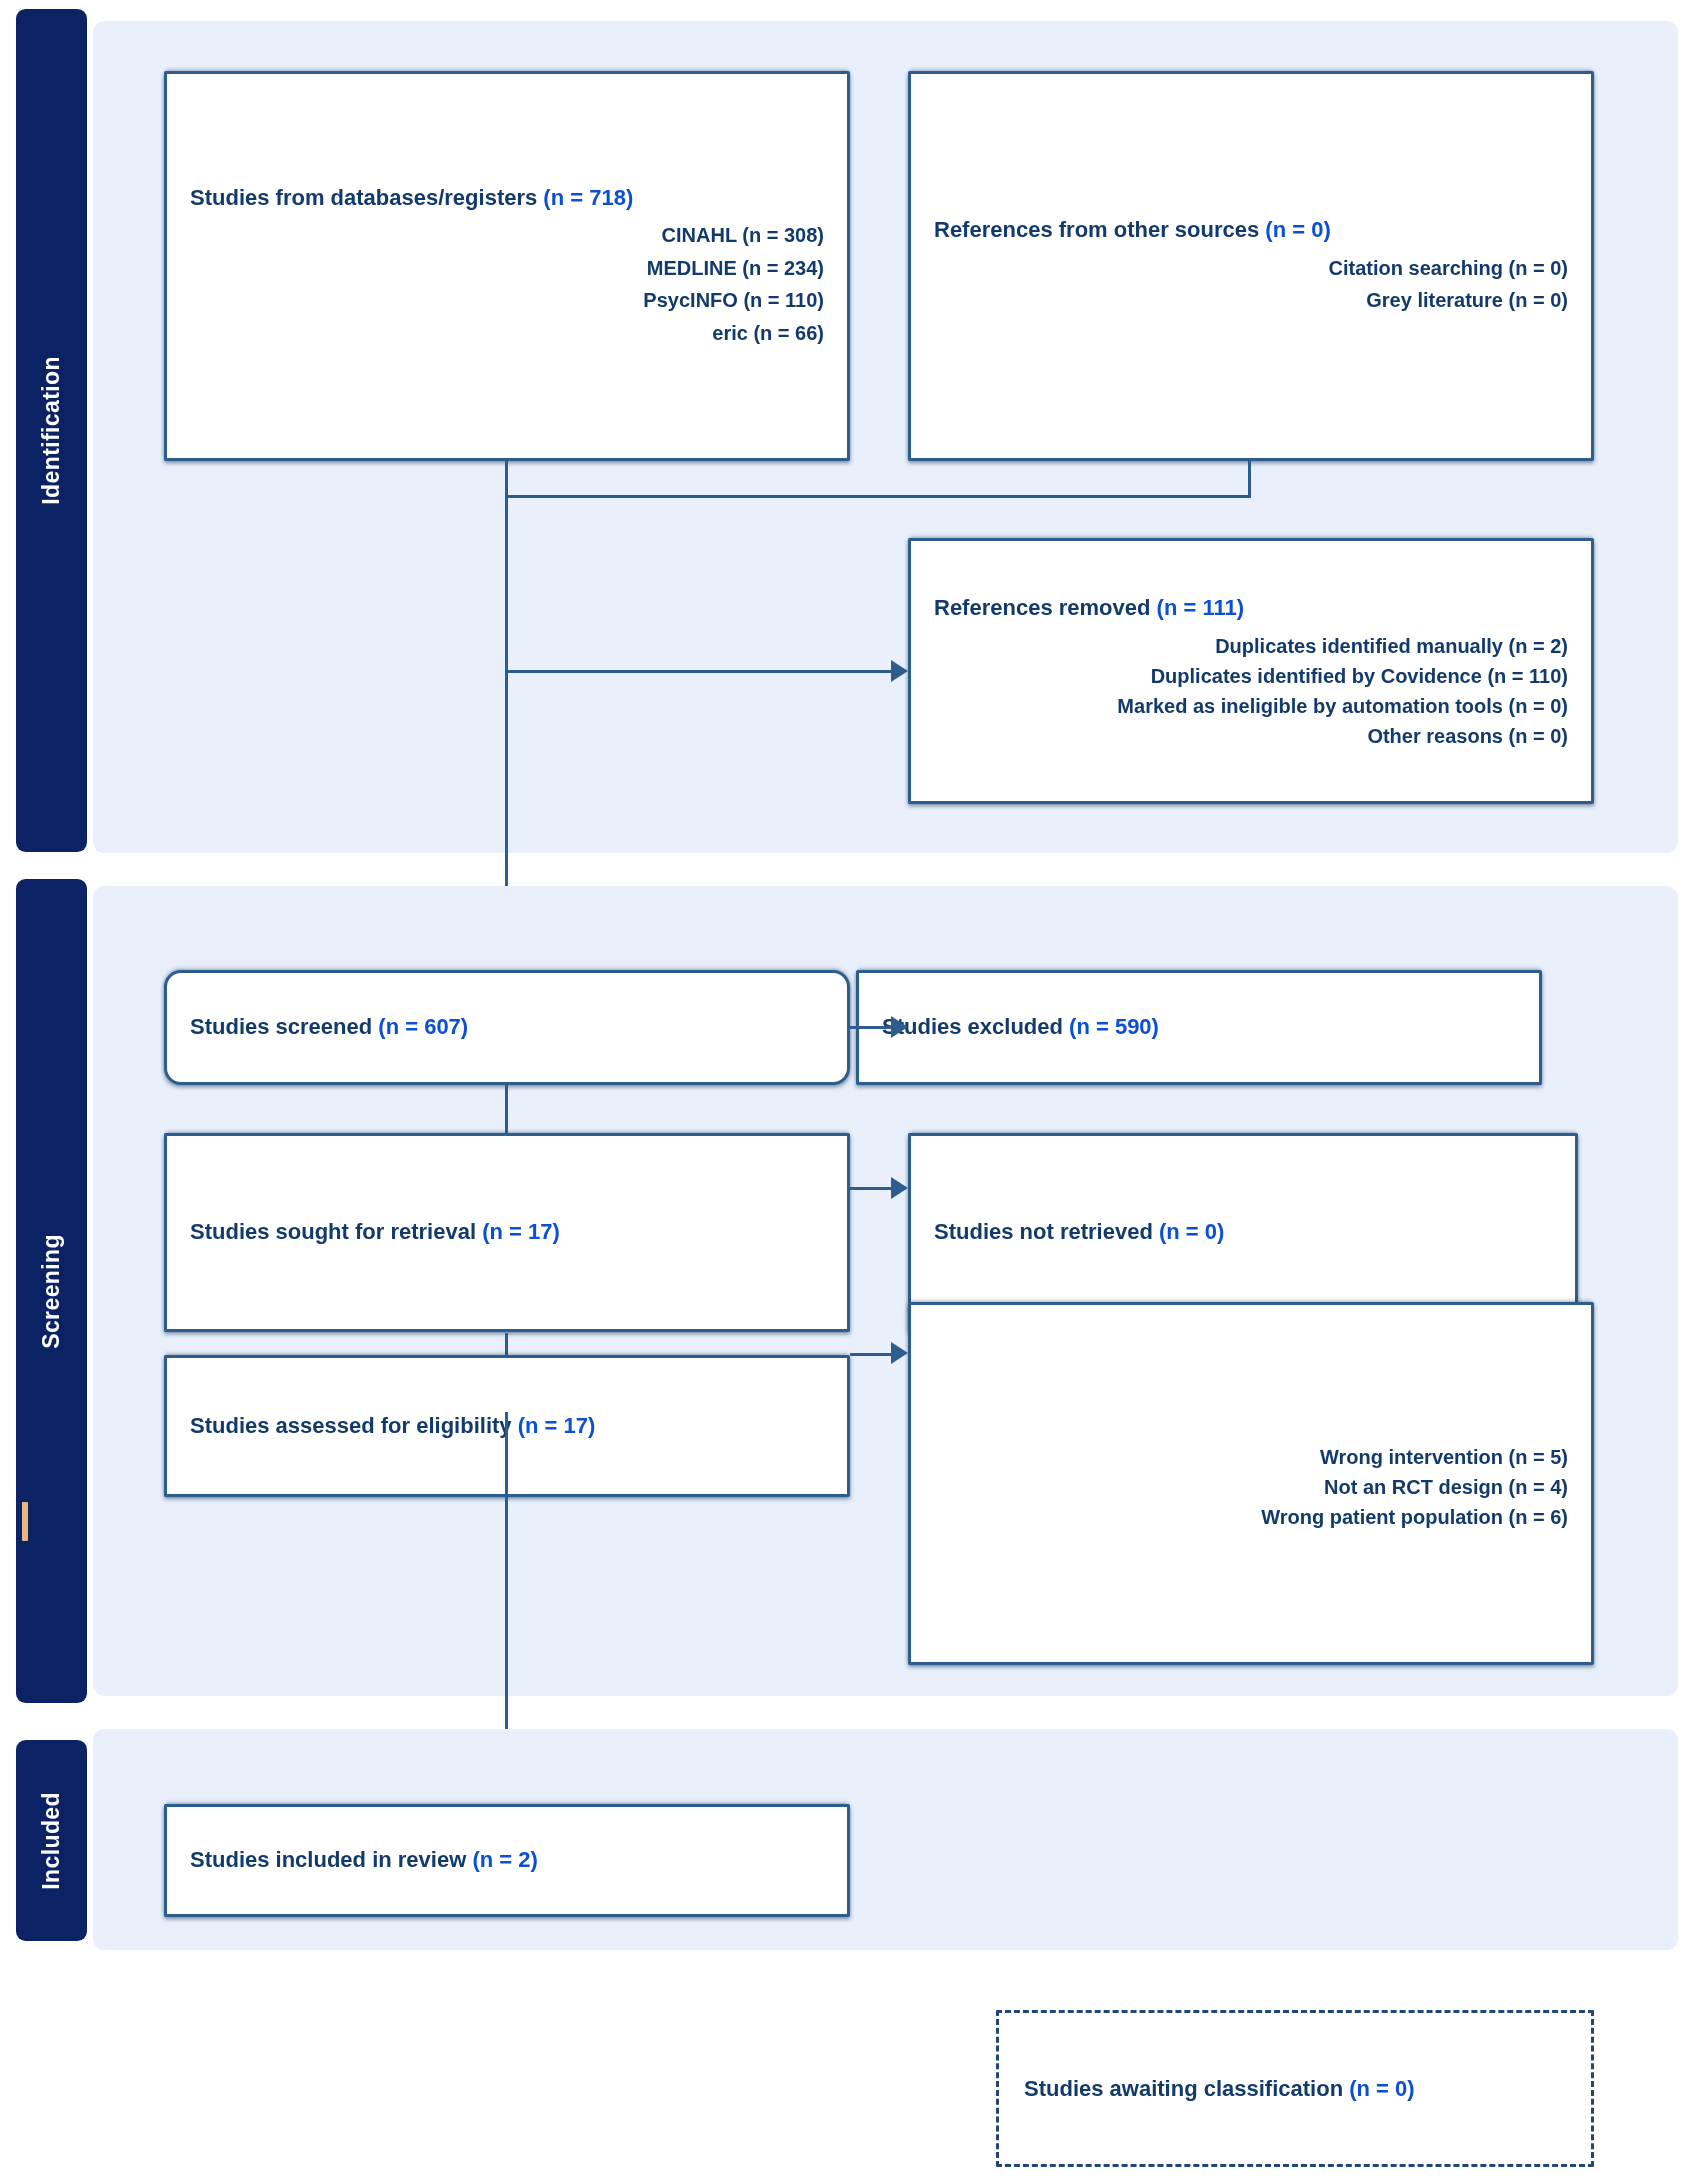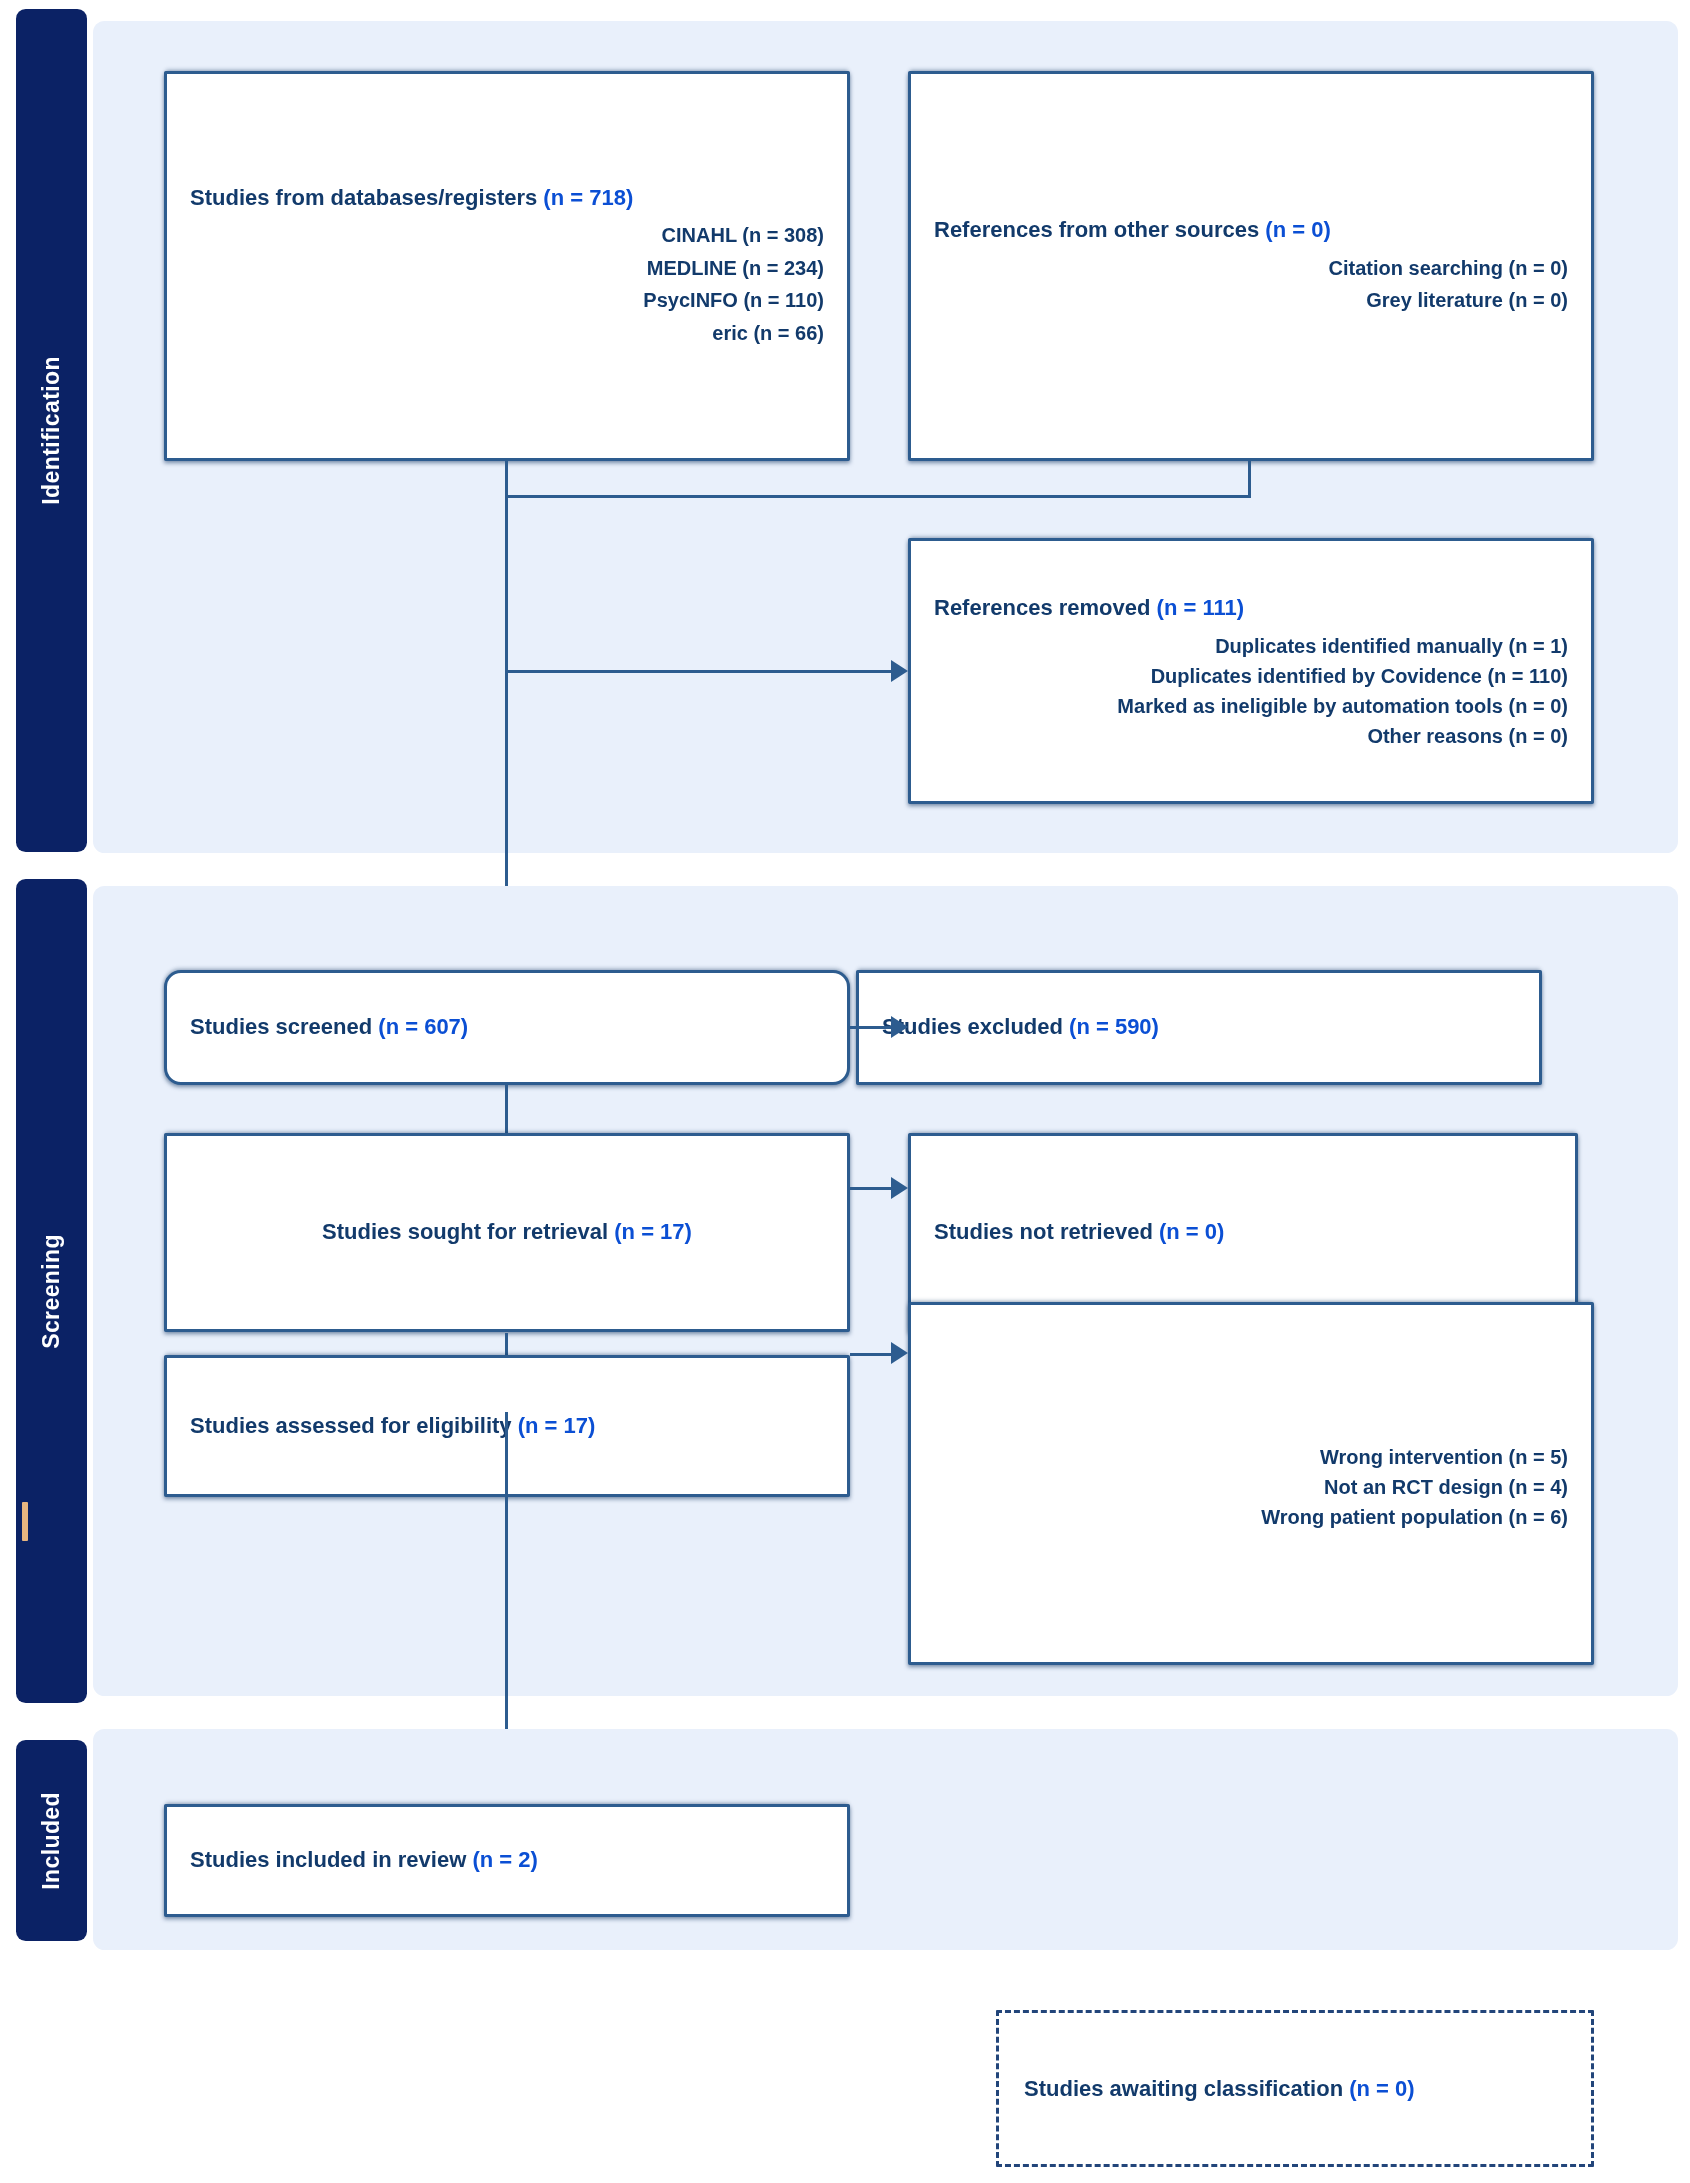--- a/index.html
+++ b/index.html
@@ -143,21 +143,21 @@
     <div class="line-main"><span>References from other sources </span><span class="count">(n = 0)</span></div>
     <ul class="sublist">
       <li>Citation searching (n = 0)</li>
       <li>Grey literature (n = 0)</li>
     </ul>
   </div>
 
   <div class="fbox tight" style="left:908px; top:538px; width:686px; height:266px;">
     <div class="line-main"><span>References removed </span><span class="count">(n = 111)</span></div>
     <ul class="sublist">
-      <li>Duplicates identified manually (n = 1)</li>
+      <li>Duplicates identified manually (n = 2)</li>
       <li>Duplicates identified by Covidence (n = 110)</li>
       <li>Marked as ineligible by automation tools (n = 0)</li>
       <li>Other reasons (n = 0)</li>
     </ul>
   </div>
 
   <div class="conn v" style="left:505px; top:460px; height:38px;"></div>
 
   <div class="conn h" style="left:505px; top:495px; width:746px;"></div>
 
@@ -183,21 +183,21 @@
   <div class="fbox" style="left:856px; top:970px; width:686px; height:115px;">
     <div class="line-main"><span>Studies excluded </span><span class="count">(n = 590)</span></div>
   </div>
 
   <div class="conn h" style="left:850px; top:1026px; width:43px;"></div>
   <div class="arrow-right" style="left:891px; top:1016px;"></div>
 
   <div class="conn v" style="left:505px; top:1085px; height:77px;"></div>
   <div class="arrow-down" style="left:495px; top:1147px;"></div>
 
-  <div class="fbox" style="left:164px; top:1133px; width:686px; height:199px;align-items:center;">
+  <div class="fbox" style="left:164px; top:1133px; width:686px; height:199px;">
     <div class="line-main"><span>Studies sought for retrieval </span><span class="count">(n = 17)</span></div>
   </div>
 
   <div class="fbox" style="left:908px; top:1133px; width:670px; height:199px;">
     <div class="line-main"><span>Studies not retrieved </span><span class="count">(n = 0)</span></div>
   </div>
 
   <div class="conn h" style="left:850px; top:1187px; width:43px;"></div>
   <div class="arrow-right" style="left:891px; top:1177px;"></div>
 

